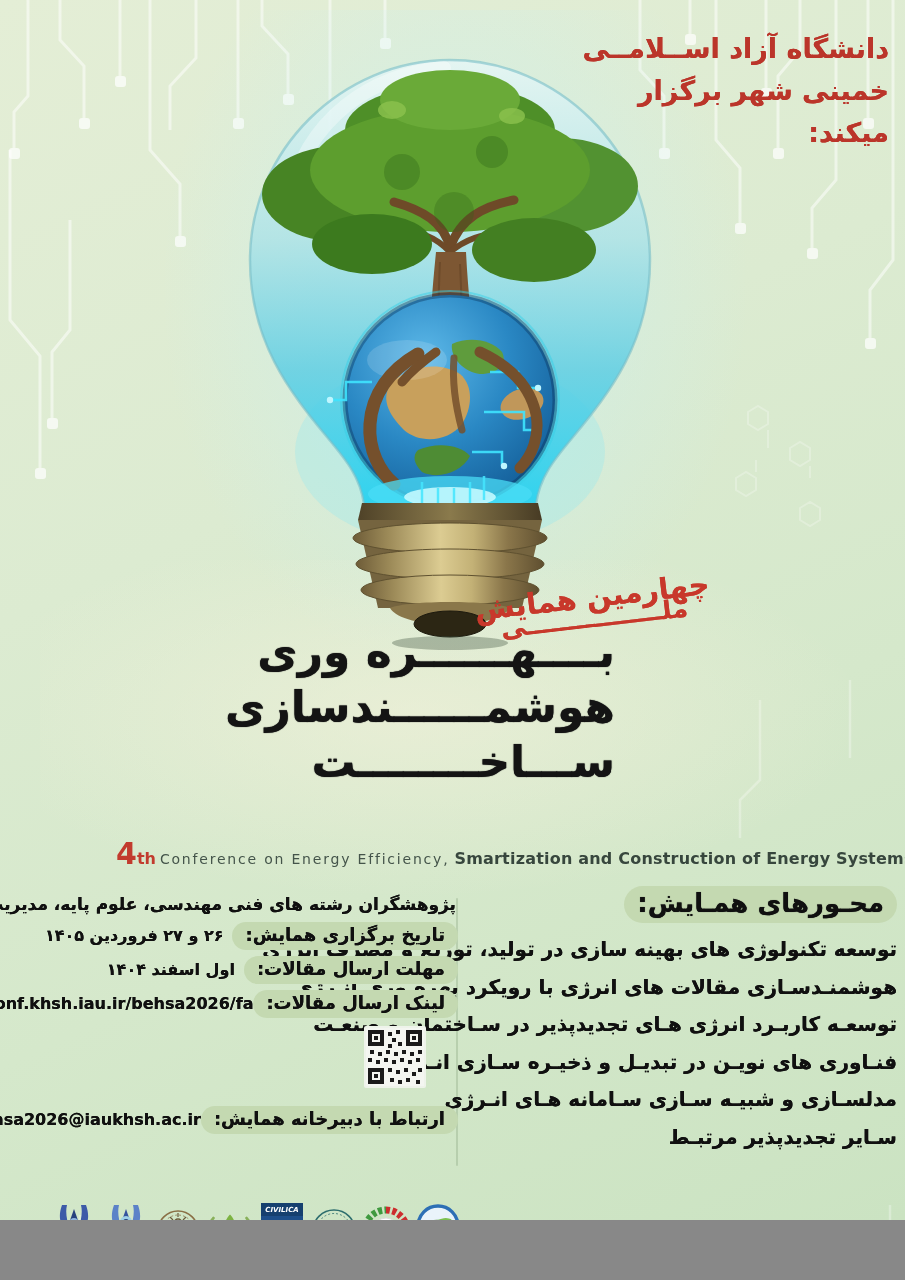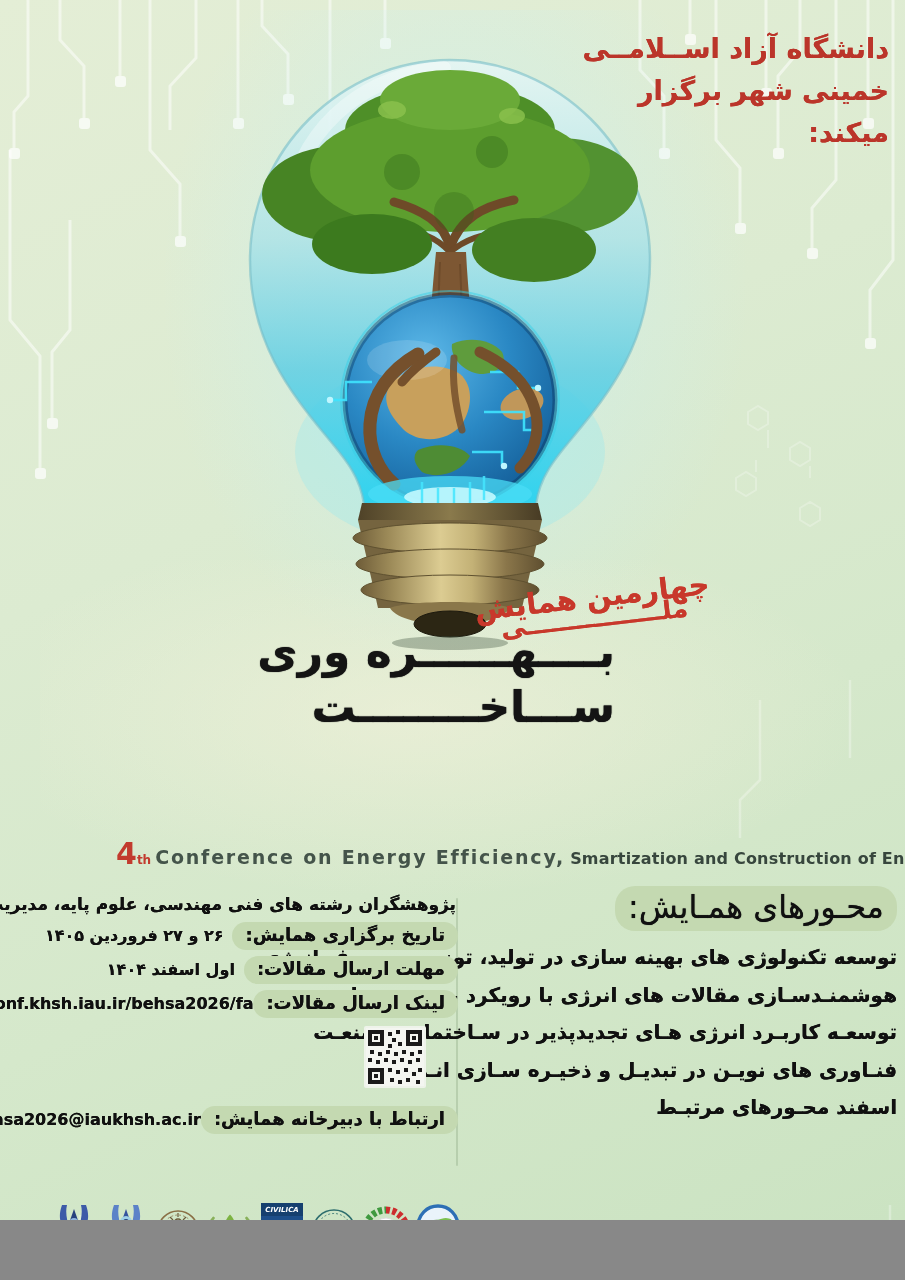--- a/index.html
+++ b/index.html
@@ -23,28 +23,28 @@
     color:#c8382b; font-weight:bold; text-align:center; text-shadow:0 0 0.5px #c8382b;}
   .badge-l1{font-size:29px;}
   .badge-l2{font-size:25px; margin-top:-10px; direction:rtl; white-space:nowrap;}
 
   .title{position:absolute; top:624px; right:290px; direction:rtl; text-align:right;
     color:#141414; font-weight:bold; font-size:44px; line-height:55px; text-shadow:0 0 1px #141414; white-space:nowrap;}
   .title .red{color:#d32e1d; text-shadow:0 0 1px #d32e1d;}
 
   .subtitle{position:absolute; top:836px; left:116px; width:720px; display:flex; align-items:baseline; white-space:nowrap;}
   .subtitle .n4{color:#c23b2e; font-size:30px; font-weight:bold;}
-  .subtitle sup{color:#c23b2e; font-size:12px; font-weight:bold; margin-right:4px;}
-  .subtitle .p1{color:#44544a; font-size:19px; font-weight:bold; letter-spacing:1.8px; margin-right:5px;}
+  .subtitle sup{color:#c23b2e; font-size:16px; font-weight:bold; margin-right:4px;}
+  .subtitle .p1{color:#44544a; font-size:14px; font-weight:normal; letter-spacing:1.8px; margin-right:5px;}
   .subtitle .p2{color:#37463d; font-size:16px; font-weight:bold; letter-spacing:0.2px;}
 
   .pill{background:#c4d9b1; border-radius:20px; padding:2px 13px 5px; display:inline-block;}
 
   .topics{position:absolute; top:886px; right:8px; width:440px; direction:rtl; text-align:right; color:#101010;}
-  .topics .heading{font-size:32px; font-weight:normal; margin-bottom:8px; text-shadow:0 0 0.7px #101010;}
+  .topics .heading{font-size:26px; font-weight:bold; margin-bottom:8px; text-shadow:0 0 0.7px #101010;}
   .topic-line{font-size:20px; font-weight:bold; line-height:37.5px; white-space:nowrap; letter-spacing:-0.2px;
     text-shadow:0 0 0.5px #101010;}
 
   .details{position:absolute; top:890px; left:10px; width:448px; direction:rtl; text-align:right; color:#101010;}
   .details .row{margin-bottom:6px; font-size:18px; font-weight:bold; white-space:nowrap; text-shadow:0 0 0.5px #101010;}
   .details .lbl{font-size:18px;}
   .details .val{margin-inline-start:9px; font-size:16px;}
   .details .ltr{direction:ltr; unicode-bidi:isolate; letter-spacing:0px;}
   .row-audience-text{font-size:17px !important; padding:4px 2px 2px; letter-spacing:-0.2px;}
   .qr-holder{margin:2px 32px 4px 0; display:inline-block; background:#eef3ea; padding:2px; border-radius:2px;}
@@ -236,39 +236,41 @@
     </svg>
   </div>
 
   <div class="badge">
     <div class="badge-l1">چهارمین همایش</div>
     <div class="badge-l2">ملــــــــــــــــی</div>
   </div>
 
   <div class="title">
     <div>بــــهــــــره وری</div>
+    <div>هوشمــــــندسازی</div>
     <div>ســـاخــــــــت</div>
   </div>
 
   <div class="subtitle">
     <span class="n4">4</span>
       <sup>th</sup>
     <span class="p1">Conference on Energy Efficiency,</span>
     <span class="p2">Smartization and Construction of Energy Systems</span>
   </div>
 
   <div class="divider"></div>
 
   <div class="topics">
     <div class="pill heading">محـورهای همـایش:</div>
     <div class="topic-line">توسعه تکنولوژی های بهینه سازی در تولید، توزیع و مصرف انرژی</div>
     <div class="topic-line">هوشمنـدسـازی مقالات های انرژی با رویکرد بهره وری انـرژی</div>
     <div class="topic-line">توسعـه کاربـرد انرژی هـای تجدیدپذیر در سـاختمان و صنعـت</div>
     <div class="topic-line">فنـاوری های نویـن در تبدیـل و ذخیـره سـازی انـرژی</div>
-    <div class="topic-line">اسفند محـورهای مرتبـط</div>
+    <div class="topic-line">مدلسـازی و شبیـه سـازی سـامانه هـای انـرژی</div>
+    <div class="topic-line">سـایر تجدیدپذیر مرتبـط</div>
   </div>
 
   <div class="details">
     <div class="row row-audience-text">پژوهشگران رشته های فنی مهندسی، علوم پایه، مدیریت و اقتصاد</div>
     <div class="row">
       <span class="pill lbl">تاریخ برگزاری همایش:</span><span class="val">۲۶ و ۲۷ فروردین ۱۴۰۵</span>
     </div>
     <div class="row">
       <span class="pill lbl">مهلت ارسال مقالات:</span><span class="val">اول اسفند ۱۴۰۴</span>
     </div>

